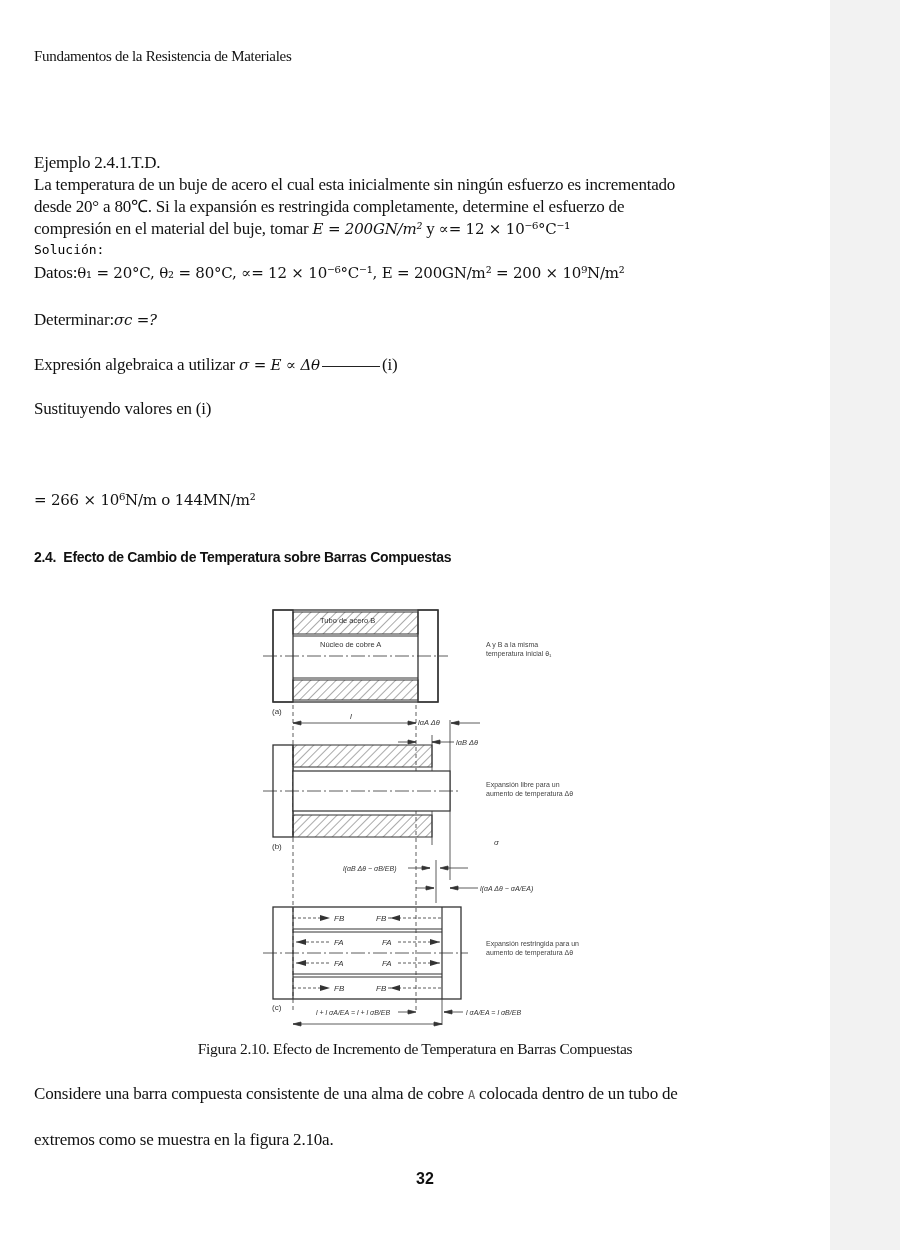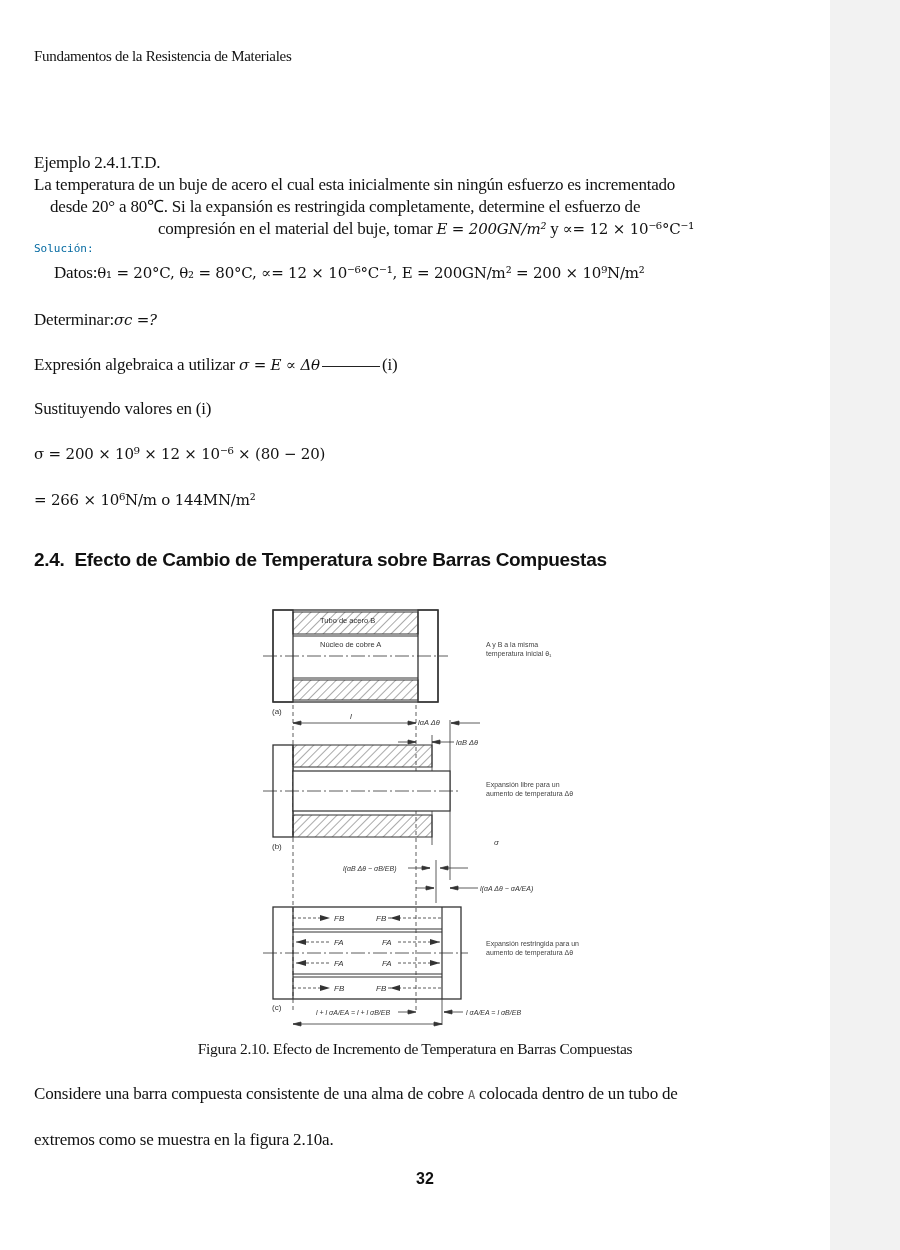--- a/index.html
+++ b/index.html
@@ -8,58 +8,57 @@
     background: #ffffff; color: #111;
     font-family: "Liberation Serif", serif;
   }
   .page { position: absolute; left: 0; top: 0; width: 830px; height: 1054px; background: #fff; padding-left: 20px; }
   .margin-panel { position: absolute; left: 830px; top: 0; width: 70px; height: 1250px; background: #f2f2f2; }
   .header { position: absolute; left: 34px; top: 48px; font-size: 15px; letter-spacing: -0.3px; }
   .txt { position: absolute; left: 34px; width: 784px; font-size: 17px; line-height: 22px; letter-spacing: -0.2px; }
   .justify { text-align: justify; text-align-last: left; }
   .math { font-family: "DejaVu Serif", serif; font-size: 15px; }
   .mi { font-style: italic; }
-  .sol { position: absolute; left: 34px; top: 242px; font-family: "DejaVu Sans Mono", monospace; font-size: 11px; color: #0369a1; }
-  .section { position: absolute; left: 34px; top: 549px; font-family: "Liberation Sans", sans-serif; font-weight: bold; font-size: 19px; letter-spacing: -0.3px; }
+  .sol { position: absolute; left: 34px; top: 242px; font-family: "DejaVu Sans Mono", monospace; font-size: 13px; color: #000000; }
+  .section { position: absolute; left: 34px; top: 549px; font-family: "Liberation Sans", sans-serif; font-weight: bold; font-size: 14px; letter-spacing: -0.3px; }
   .fig { position: absolute; left: 258px; top: 605px; width: 350px; height: 425px; }
   .caption { position: absolute; left: 0; top: 1040px; width: 830px; text-align: center; font-size: 15.5px; letter-spacing: -0.3px; }
   .pagenum { position: absolute; left: 0; top: 1162px; width: 850px; text-align: center; font-family: "Liberation Sans", sans-serif; font-weight: bold; font-size: 16px; margin-top: 8px; }
   .small-sans { font-family: "DejaVu Sans Mono", monospace; font-size: 12px; color: #666; }
 </style>
 </head>
 <body>
 
 <div class="page">
 
   <div class="header">Fundamentos de la Resistencia de Materiales</div>
 
   <div class="txt" style="top:152px;">Ejemplo 2.4.1.T.D.</div>
   <div class="txt justify" style="top:174px;">La temperatura de un buje de acero el cual esta inicialmente sin ningún esfuerzo es incrementado</div>
-  <div class="txt justify" style="top:196px;margin-left:16px;">desde 20° a 80℃. Si la expansión es restringida completamente, determine el esfuerzo de</div>
-  <div class="txt" style="top:218px;text-align:center;">
+  <div class="txt justify" style="top:196px;">desde 20° a 80℃. Si la expansión es restringida completamente, determine el esfuerzo de</div>
+  <div class="txt" style="top:218px;">
     <span>compresión en el material del buje, tomar </span><span class="math mi">E = 200GN/m²</span><span> y </span><span class="math">∝= 12 × 10⁻⁶°C⁻¹</span>
   </div>
 
   <div class="sol">Solución:</div>
 
-  <div class="txt" style="top:262px;margin-left:20px;">
+  <div class="txt" style="top:262px;">
     <span>Datos:</span><span class="math">θ₁ = 20°C, θ₂ = 80°C, ∝= 12 × 10⁻⁶°C⁻¹, E = 200GN/m² = 200 × 10⁹N/m²</span>
   </div>
 
   <div class="txt" style="top:354px;">
     <span>Expresión algebraica a utilizar </span><span class="math mi">σ = E ∝ Δθ</span><span style="display:inline-block;width:58px;border-top:1px solid #222;vertical-align:middle;margin:0 2px;"></span><span>(i)</span>
   </div>
 
   <div class="txt" style="top:309px;">
     <span>Determinar:</span><span class="math mi">σc =?</span>
   </div>
 
   <div class="txt" style="top:398px;">Sustituyendo valores en (i)</div>
 
-  <div class="txt math" style="top:443px;">σ = 200 × 10⁹ × 12 × 10⁻⁶ × (80 − 20)</div>
   <div class="txt math" style="top:489px;">= 266 × 10⁶N/m  o 144MN/m²</div>
 
   <div class="section">
     <span>2.4.</span>&nbsp;&nbsp;<span>Efecto de Cambio de Temperatura sobre Barras Compuestas</span>
   </div>
 
   <svg class="fig" viewBox="0 0 350 425" font-family="Liberation Sans, sans-serif" fill="none" stroke="#333">
     <defs>
       <pattern id="hatch" patternUnits="userSpaceOnUse" width="6" height="6" patternTransform="rotate(45)">
         <line x1="0" y1="0" x2="0" y2="6" stroke="#555" stroke-width="1"></line>

